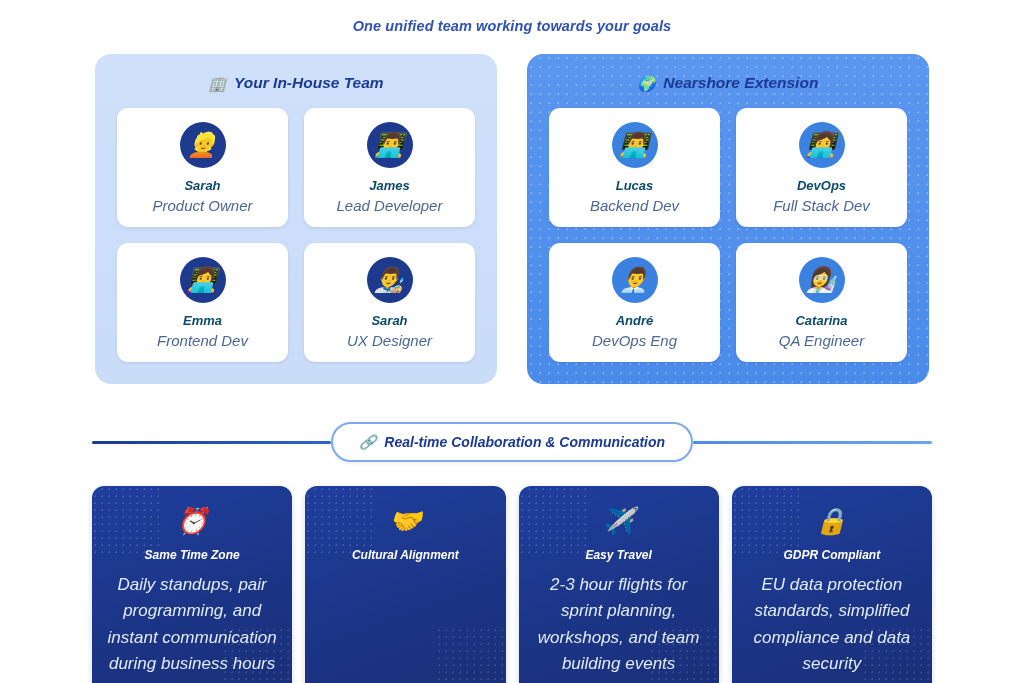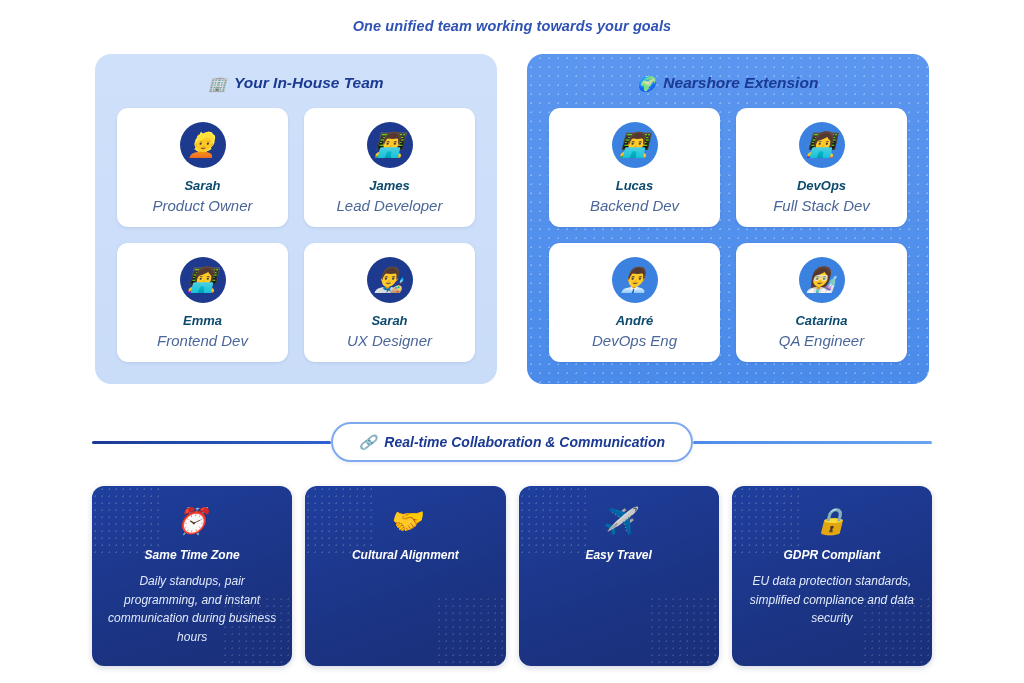--- a/index.html
+++ b/index.html
@@ -221,21 +221,21 @@
 
   .feature-title {
     font-size: 12px;
     font-weight: 700;
     margin-bottom: 10px;
     position: relative;
     z-index: 2;
   }
 
   .feature-desc {
-    font-size: 12px;
+    font-size: 17px;
     line-height: 1.55;
     color: #e2ebfb;
     position: relative;
     z-index: 2;
   }
 </style>
 </head>
 <body>
 
 <div class="page">
@@ -335,20 +335,21 @@
       <div class="feature-title">Same Time Zone</div>
       <div class="feature-desc">Daily standups, pair programming, and instant communication during business hours</div>
     </div>
     <div class="feature-card">
       <div class="feature-icon">🤝</div>
       <div class="feature-title">Cultural Alignment</div>
     </div>
     <div class="feature-card">
       <div class="feature-icon">✈️</div>
       <div class="feature-title">Easy Travel</div>
+      <div class="feature-desc">2-3 hour flights for sprint planning, workshops, and team building events</div>
     </div>
     <div class="feature-card">
       <div class="feature-icon">🔒</div>
       <div class="feature-title">GDPR Compliant</div>
       <div class="feature-desc">EU data protection standards, simplified compliance and data security</div>
     </div>
   </div>
 
 </div>
 

